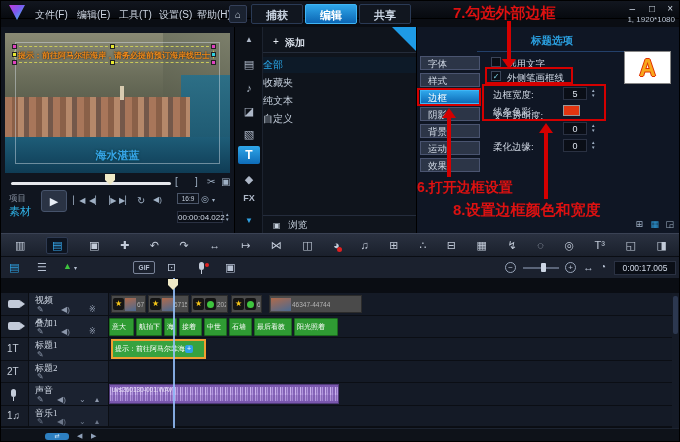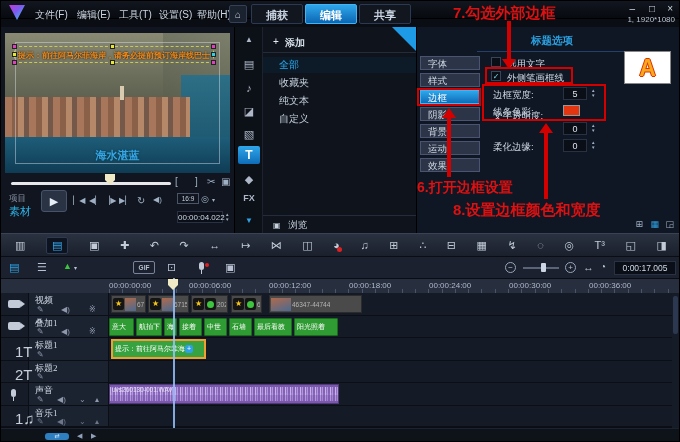--- a/index.html
+++ b/index.html
@@ -37,21 +37,21 @@
   .pvic{position:absolute;font-size:10px;color:#9fb0c4;}
   .playbox{position:absolute;left:40px;top:163px;width:26px;height:22px;background:#2a3344;border:1px solid #46536b;border-radius:3px;color:#e8eef6;text-align:center;line-height:21px;font-size:11px;}
   .tcode{position:absolute;background:#0a0e16;border:1px solid #2a3142;color:#d0d8e6;font-size:8px;text-align:center;}
   .ratio{position:absolute;left:176px;top:166px;width:22px;height:11px;border:1px solid #4a5568;color:#c4cedb;font-size:6.5px;text-align:center;line-height:10px;}
   .spin{position:absolute;display:flex;flex-direction:column;color:#9fb0c4;font-size:4.5px;line-height:1.2;}
   
   .lstrip{position:absolute;left:0;top:0;width:28px;height:206px;background:#0c1017;border-right:1px solid #1c232f;}
   .lic{position:absolute;left:0;width:28px;text-align:center;color:#aeb8c8;font-size:11px;}
   .lic.t-act{left:3px;width:22px;height:18px;background:linear-gradient(180deg,#2fa7ea,#0e6cb8);border-radius:2px;color:#fff;font-weight:bold;line-height:18px;font-size:12px;}
   .lhead{position:absolute;left:36px;top:9px;font-size:10px;font-weight:bold;color:#d5dce6;}
-  .litem{position:absolute;left:28px;width:154px;height:16px;line-height:16px;padding-left:16px;font-size:10px;color:#c4cedb;}
+  .litem{position:absolute;left:28px;width:154px;height:16px;line-height:16px;font-size:10px;color:#c4cedb;}
   .litem.sel{background:#0d1a28;color:#2aa7e8;}
   .pin{position:absolute;right:0;top:0;width:0;height:0;border-left:24px solid transparent;border-top:24px solid #1e9be6;}
   .browse{position:absolute;left:28px;right:0;bottom:0;height:18px;border-top:1px solid #242c3c;color:#c8d2de;font-size:9.5px;line-height:17px;}
   
   .ohead{position:absolute;left:60px;top:7px;width:150px;text-align:center;color:#2ba0e0;font-size:10.5px;font-weight:bold;border-bottom:1px solid #23406a;padding-bottom:3px;}
   .otab{position:absolute;left:3px;width:60px;height:14px;background:#2c3547;border:1px solid #4a5470;color:#d2dae6;font-size:9.5px;line-height:13px;padding-left:7px;}
   .otab.active{background:linear-gradient(180deg,#2fa7ea,#0e6cb8);border-color:#3fb5f5;color:#fff;}
   .olabel{position:absolute;font-size:9.5px;color:#cfd6e2;}
   .cbox{position:absolute;width:10px;height:10px;background:#0a0e16;border:1px solid #3a4458;color:#7fd8e8;font-size:8px;line-height:9px;text-align:center;}
   .vbox{position:absolute;width:24px;height:13px;background:#0a0e16;border:1px solid #2a3142;color:#dde4ee;font-size:9px;text-align:center;line-height:12px;}
@@ -71,21 +71,21 @@
   .rticks{position:absolute;left:108px;right:8px;bottom:0;height:4px;background:repeating-linear-gradient(90deg,#4a5568 0 1px,transparent 1px 13.3px);}
   .phead{position:absolute;left:167px;top:278px;width:10px;height:11px;background:#efe9c6;clip-path:polygon(0 0,100% 0,100% 55%,50% 100%,0 55%);z-index:6;}
   .pline{position:absolute;left:172px;top:277px;width:2px;height:150px;background:rgba(150,195,255,.85);z-index:5;}
   
   .tracks{position:absolute;left:0;top:292px;width:680px;height:135px;}
   .trow{display:flex;border-bottom:1px solid #0b0e14;}
   .thead{width:108px;background:#1b2230;position:relative;border-right:1px solid #0b0e14;}
   .ticoncol{position:absolute;left:0;top:0;bottom:0;width:28px;background:#161c28;border-right:1px solid #0b0e14;}
   .tname{position:absolute;left:34px;top:1px;font-size:9px;color:#cfd7e3;font-family:Liberation Serif, serif;}
   .thic{position:absolute;font-size:8px;color:#8d98ab;top:12px;}
-  .tbadge{position:absolute;left:14px;top:5px;font-size:15px;color:#c8d0dc;}
+  .tbadge{position:absolute;left:6px;top:5px;font-size:10px;color:#c8d0dc;}
   .tlane{flex:1;background:#141a26;position:relative;}
   .cam{position:absolute;left:7px;top:7px;width:13px;height:8px;background:#c3cbd9;border-radius:2px;}
   .cam::after{content:"";position:absolute;right:-4px;top:1px;border-left:4px solid #c3cbd9;border-top:3px solid transparent;border-bottom:3px solid transparent;}
   .mic{position:absolute;left:10px;top:4px;width:5px;height:8px;background:#c3cbd9;border-radius:3px;}
   .mic::after{content:"";position:absolute;left:2px;bottom:-4px;width:1px;height:4px;background:#c3cbd9;}
   .vclip{position:absolute;top:2px;height:18px;background:#4a4a4a;border:1px solid #2b2b2b;display:flex;align-items:center;gap:1px;padding:0 1px;overflow:hidden;}
   .chipstar{width:11px;height:12px;background:#141414;border-radius:2px;color:#f5c518;font-size:8px;line-height:12px;text-align:center;flex:none;}
   .chipthumb{width:11px;height:13px;background:linear-gradient(160deg,#b06a4a,#4a6a92);flex:none;}
   .chipdot{width:11px;height:12px;background:#141414;border-radius:2px;position:relative;flex:none;}
   .chipdot::after{content:"";position:absolute;left:2px;top:2.5px;width:7px;height:7px;border-radius:50%;background:#3ec43e;}
@@ -284,30 +284,20 @@
     <span class="tlcic" style="left:224px">▣</span>
     <span class="tlcic" style="left:504px;width:11px;height:11px;border:1px solid #9aa6ba;border-radius:50%;font-size:8px;text-align:center;line-height:9px">−</span>
     <div style="position:absolute;left:522px;top:10px;width:36px;height:2px;background:#5a6478"></div>
     <div style="position:absolute;left:540px;top:6px;width:5px;height:9px;background:#cdd6e4;border-radius:1px"></div>
     <span class="tlcic" style="left:564px;width:11px;height:11px;border:1px solid #9aa6ba;border-radius:50%;font-size:8px;text-align:center;line-height:9px">+</span>
     <span class="tlcic" style="left:582px">↔</span>
     <span class="tlcic" style="left:599px;font-size:10px">◔</span>
     <div class="tcode" style="left:613px;top:4px;width:62px;height:14px;line-height:13px;font-size:8.5px">0:00:17.005</div>
   </div>
 
-  <div class="ruler">
-    <span class="rlab" style="left:108px">00:00:00:00</span>
-    <span class="rlab" style="left:188px">00:00:06:00</span>
-    <span class="rlab" style="left:268px">00:00:12:00</span>
-    <span class="rlab" style="left:348px">00:00:18:00</span>
-    <span class="rlab" style="left:428px">00:00:24:00</span>
-    <span class="rlab" style="left:508px">00:00:30:00</span>
-    <span class="rlab" style="left:588px">00:00:36:00</span>
-    <div class="rticks"></div>
-  </div>
   <div class="phead"></div>
   <div class="pline"></div>
 
   <div class="tracks">
 
     <div class="trow" style="height:23px">
       <div class="thead">
         <div class="ticoncol">
             <span class="cam"></span>
           </div>

